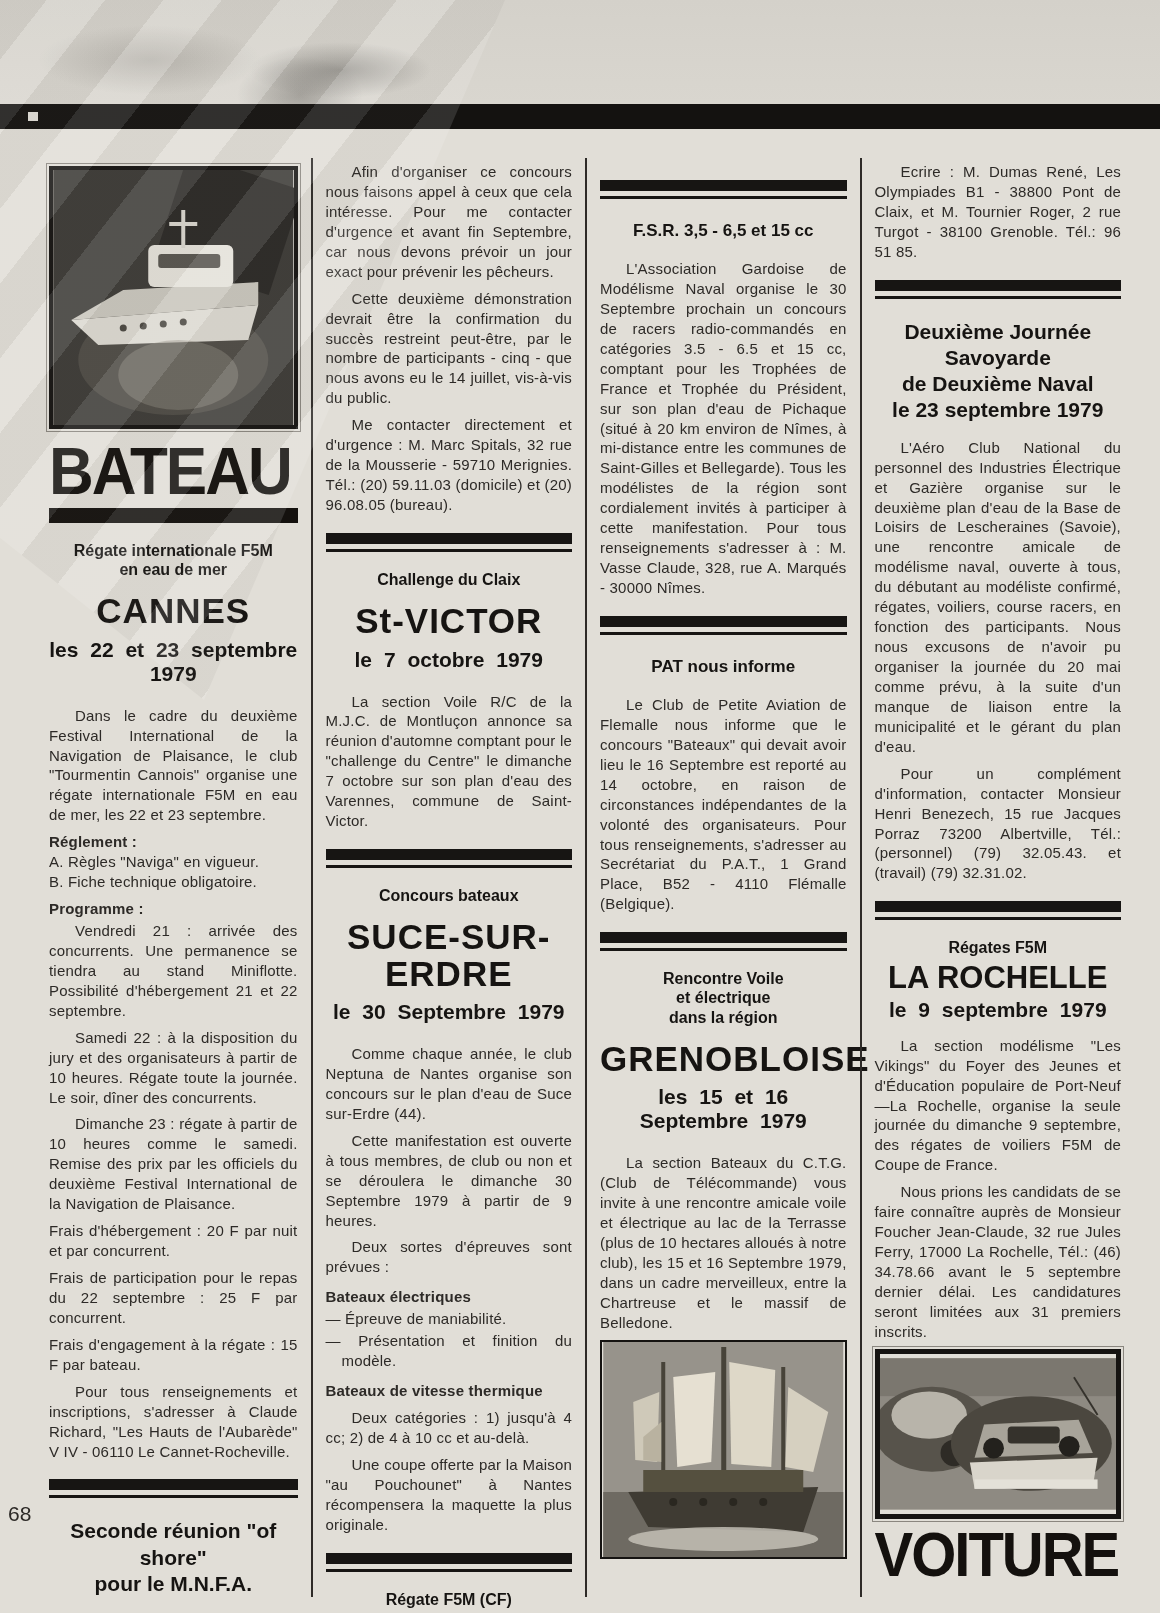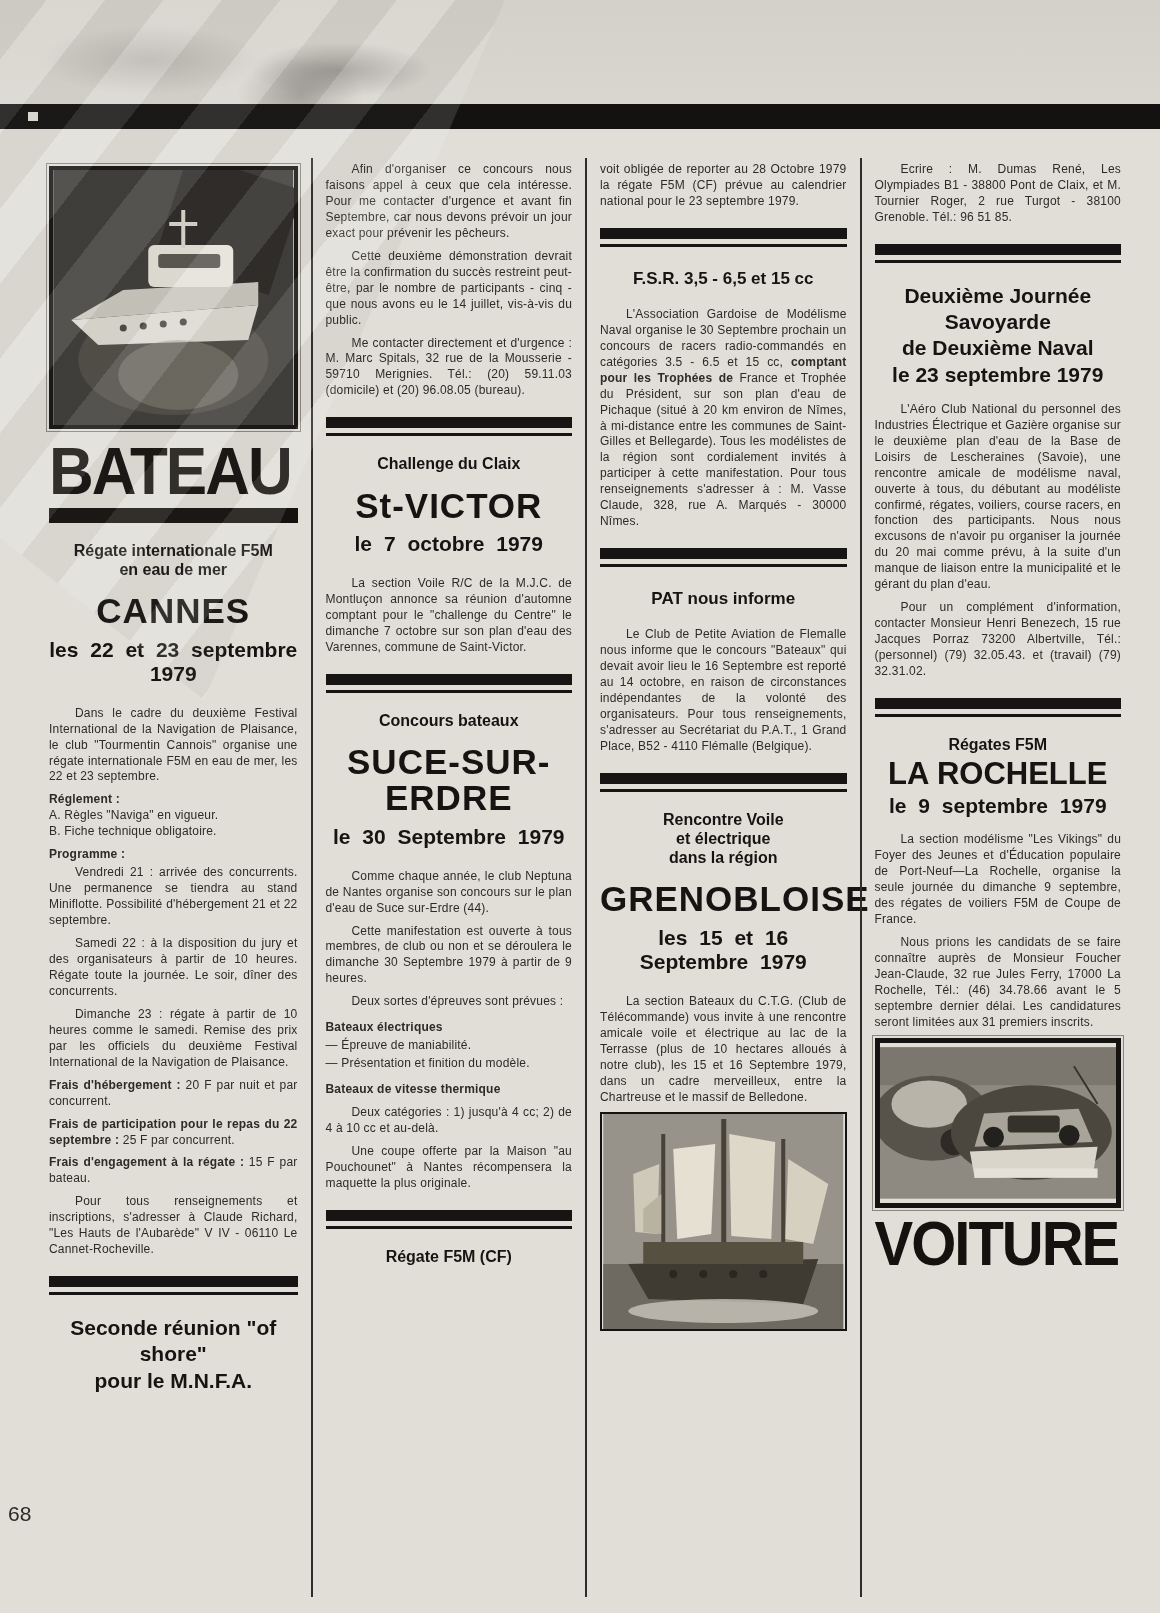--- a/index.html
+++ b/index.html
@@ -28,23 +28,23 @@
     clip-path:polygon(8% 0, 78% 0, 40% 100%, 0 64%);
     opacity:.45; pointer-events:none; z-index:5;
   }
   .content {
     position:absolute; top:158px; left:36px; right:26px; bottom:16px;
     display:flex; z-index:2;
   }
   .col { width:25%; padding:4px 13px 0 13px; }
   .col + .col { border-left:2px solid #2e2b28; }
 
-  p { font-size:12px; line-height:1.33; text-align:justify; margin:7px 0; letter-spacing:.2px; }
+  p { font-size:15px; line-height:1.33; text-align:justify; margin:7px 0; letter-spacing:.2px; }
   .ind { text-indent:26px; }
-  .lbl { font-weight:bold;margin-top:36px; }
+  .lbl { font-weight:normal;margin-top:36px; }
   .plabel { font-weight:bold; margin-bottom:0; }
   .dash { padding-left:16px; text-indent:-16px; margin:2px 0; }
   .sub { font-weight:bold; margin:10px 0 2px 0; }
 
   .kicker { font-weight:bold; font-size:16px; text-align:center; line-height:1.2; margin:18px 0 6px; color:#161412; }
   .btitle { font-weight:bold; font-size:35px; text-align:center; line-height:1.04; letter-spacing:1px; margin:14px 0 8px; color:#161412; }
   .btitle.small { font-size:31px; letter-spacing:0; }
   .date { font-weight:bold; font-size:21px; text-align:center; margin:6px 0 20px; word-spacing:6px; color:#161412; }
   .mtitle { font-weight:bold; font-size:17px; text-align:center; margin:22px 0 18px; color:#161412; }
   .h3 { font-weight:bold; font-size:21px; text-align:center; line-height:1.25; margin:20px 0 14px; color:#161412; }
@@ -173,21 +173,20 @@
       <div class="rule">
           <div class="bar"></div>
           <div class="line"></div>
         </div>
 
       <div class="kicker">Régate F5M (CF)</div>
 
     </div>
 
     <div class="col">
-      <p style="margin-top:0">voit obligée de reporter au 28 Octobre 1979 la régate F5M (CF) prévue au calendrier national pour le 23 septembre 1979.</p>
 
       <div class="rule">
           <div class="bar"></div>
           <div class="line"></div>
         </div>
 
       <div class="mtitle">F.S.R. 3,5 - 6,5 et 15 cc</div>
       <p class="ind"><span>L'Association Gardoise de Modélisme Naval organise le 30 Septembre prochain un concours de racers radio-commandés en catégories 3.5 - 6.5 et 15 cc, </span><span class="lbl">comptant pour les Trophées de </span><span>France et Trophée du Président, sur son plan d'eau de Pichaque (situé à 20 km environ de Nîmes, à mi-distance entre les communes de Saint-Gilles et Bellegarde). Tous les modélistes de la région sont cordialement invités à participer à cette manifestation. Pour tous renseignements s'adresser à : M. Vasse Claude, 328, rue A. Marqués - 30000 Nîmes.</span></p>
 
       <div class="rule">

